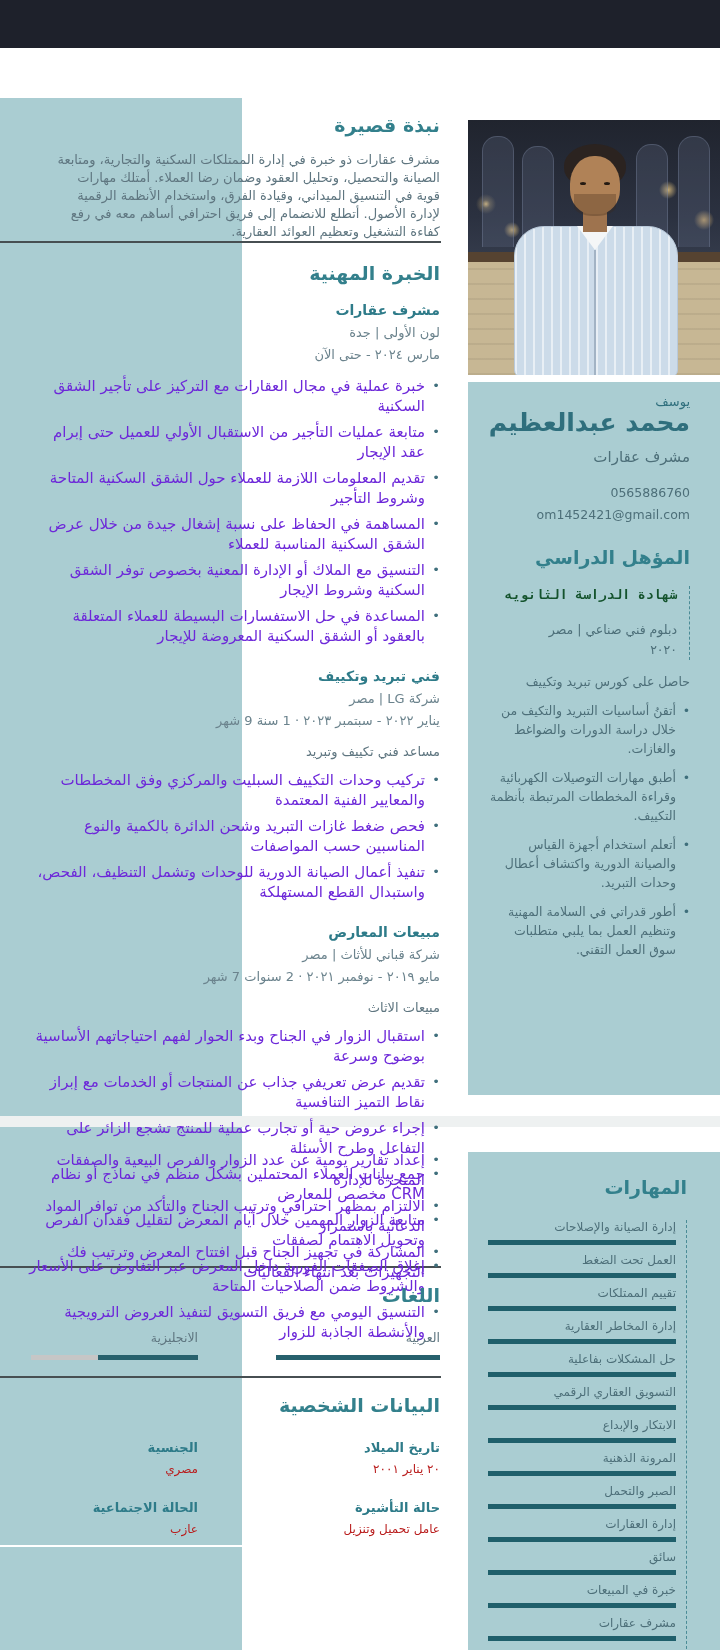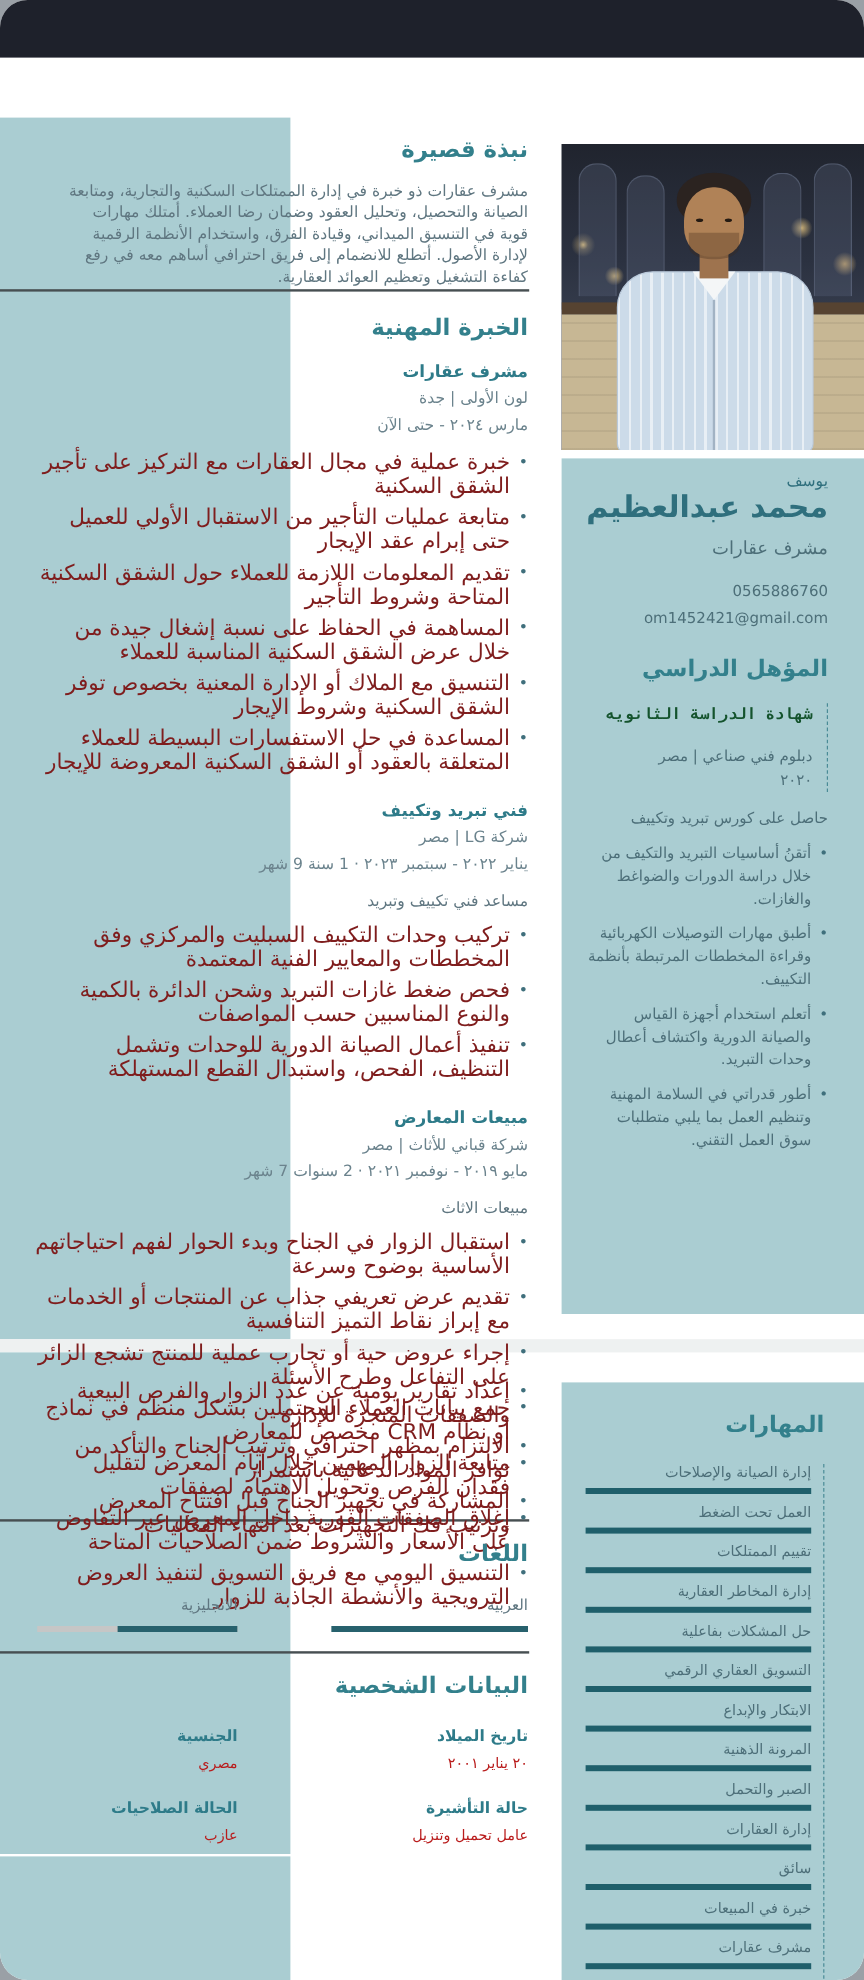--- a/index.html
+++ b/index.html
@@ -1,21 +1,20 @@
 <!DOCTYPE html>
 <html lang="ar" dir="rtl"><head>
 <meta charset="utf-8">
 <style>
   html,body{margin:0;padding:0;background:#9aa0a6;}
   #page{
     position:relative;width:720px;height:1650px;margin:0 auto;
     background:#ffffff;overflow:hidden;direction:rtl;
     font-family:"DejaVu Sans","Liberation Sans",sans-serif;
     color:#5f7680;
-    border-radius:23px;
   }
   
   .header-bar{position:absolute;top:0;left:0;width:720px;height:48px;background:#1e212b;}
   .teal-block{position:absolute;left:0;width:242px;background:#aacdd2;}
   .teal-block.one{top:98px;height:1018px;}
   .teal-block.two{top:1127px;height:523px;}
   .gray-band{position:absolute;top:1116px;left:0;width:720px;height:11px;background:#eef1f1;}
   .divider{position:absolute;left:0;width:441px;height:2px;background:#474f52;}
   .divider.d1{top:241px;}
   .divider.d2{top:1266px;}
@@ -40,21 +39,21 @@
   }
   .job{margin-bottom:20px;}
   .sec-exp h2.main-h{margin-bottom:14px;}
   .role{font-size:14px;font-weight:bold;color:#2e7b89;line-height:20px;margin-bottom:2px;letter-spacing:1px;}
   .meta{font-size:13px;color:#6b838d;line-height:22px;}
   .meta.period{margin-bottom:10px;text-align:right;}
   .jobsub{font-size:13px;color:#5f7680;line-height:20px;margin-bottom:8px;}
   ul.bullets{list-style:none;margin:0;padding:0;}
   ul.bullets li{
     position:relative;padding-right:15px;margin-bottom:6px;
-    font-size:18px;line-height:20px;color:#7f1d1d;text-align:right;
+    font-size:15px;line-height:20px;color:#6d28d9;text-align:right;
   }
   ul.bullets li::before{
     content:"•";position:absolute;right:0;top:0;color:#3f6f7c;font-size:13px;
   }
   .sec-exp2{padding-top:4px;}
 
   
   .lang-grid{display:grid;grid-template-columns:164px 167px;column-gap:78px;margin-top:22px;}
   .lang-name{font-size:12.5px;color:#5f7680;margin-bottom:10px;text-align:right;}
   .lang-bar{height:5px;background:#c6c6c6;overflow:hidden;}
@@ -262,21 +261,21 @@
         </div>
       </div>
         <div style="display: contents;">
         <div class="pd">
           <div class="pd-label">حالة التأشيرة</div>
           <div class="pd-value">عامل تحميل وتنزيل</div>
         </div>
       </div>
         <div style="display: contents;">
         <div class="pd">
-          <div class="pd-label">الحالة الصلاحيات</div>
+          <div class="pd-label">الحالة الاجتماعية</div>
           <div class="pd-value">عازب</div>
         </div>
       </div>
       </div>
   </section>
 
   <div class="photo">
     <div class="ph-top">
       <div class="arch a1"></div>
       <div class="arch a2"></div>

